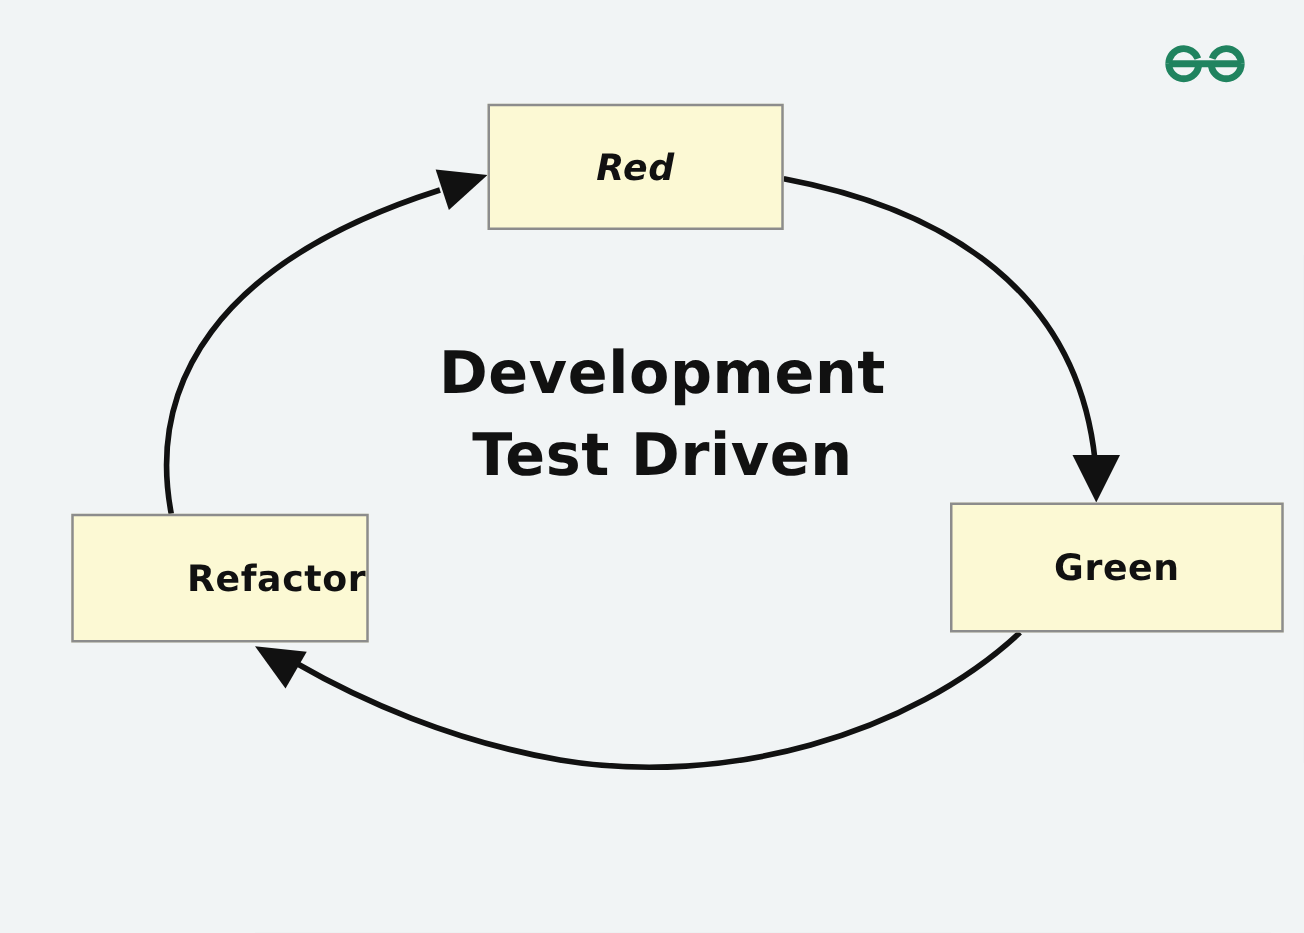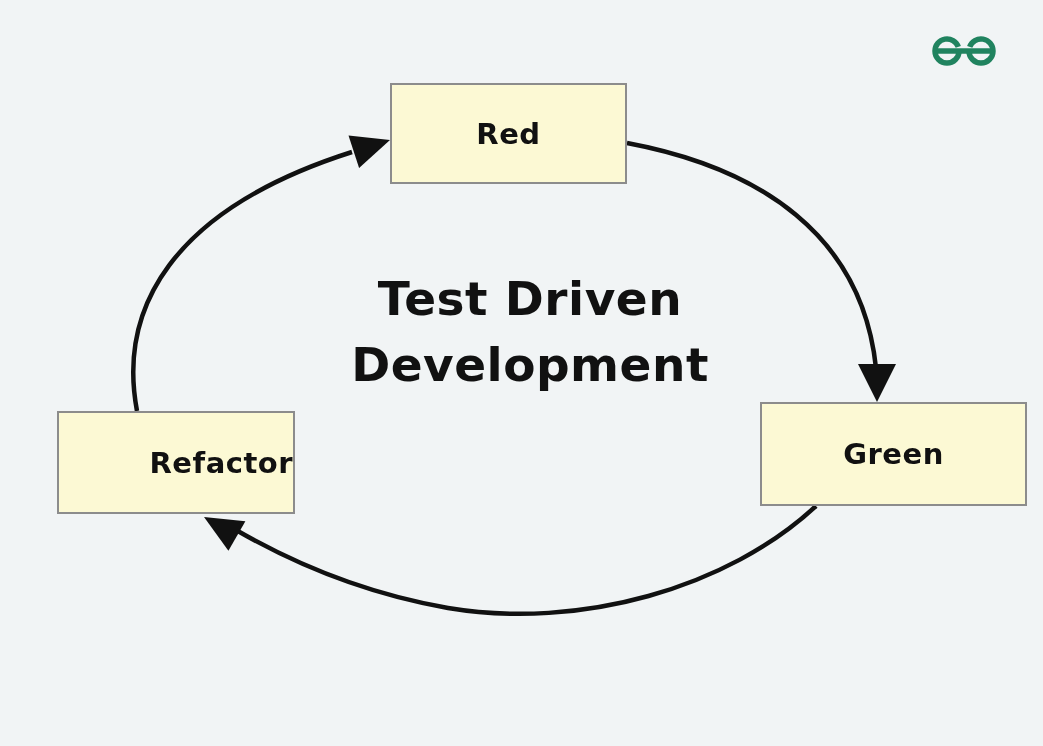--- a/index.html
+++ b/index.html
@@ -38,21 +38,21 @@
   .node{
     position:absolute;
     background:var(--node_fill);
     border:2px solid var(--node_border);
     display:flex;align-items:center;justify-content:center;
     color:var(--text);
     font-weight:bold;
     font-size:29px;
     letter-spacing:0.5px;
   }
-  .node-red{left:390px;top:83px;width:237px;height:101px;}
+  .node-red{left:390px;top:83px;width:237px;height:101px;font-style:italic;}
   .node-green{left:760px;top:402px;width:267px;height:104px;}
   .node-refactor{left:57px;top:411px;width:238px;height:103px;justify-content:flex-end;}
   .title{
     position:absolute;
     left:280px;top:266px;width:500px;
     text-align:center;
     color:var(--text);
     font-weight:bold;
     font-size:47px;
     line-height:66px;
@@ -91,22 +91,22 @@
     <path d="M 27.3 15.9 A 12 12 0 0 0 4 20"></path>
     <path d="M 4 20 L 33 20"></path>
     <path d="M 4 20 A 12 12 0 0 0 28 20"></path>
 
     <path d="M 38.7 15.9 A 12 12 0 0 1 62 20"></path>
     <path d="M 33 20 L 62 20"></path>
     <path d="M 38 20 A 12 12 0 0 0 62 20"></path>
   </svg>
 
   <div class="title">
+    <div>Development</div>
     <div>Test Driven</div>
-    <div>Development</div>
   </div>
 
   <div class="node node-red">
     <span>Red</span>
   </div>
   <div class="node node-green">
     <span>Green</span>
   </div>
   <div class="node node-refactor">
     <span>Refactor</span>

